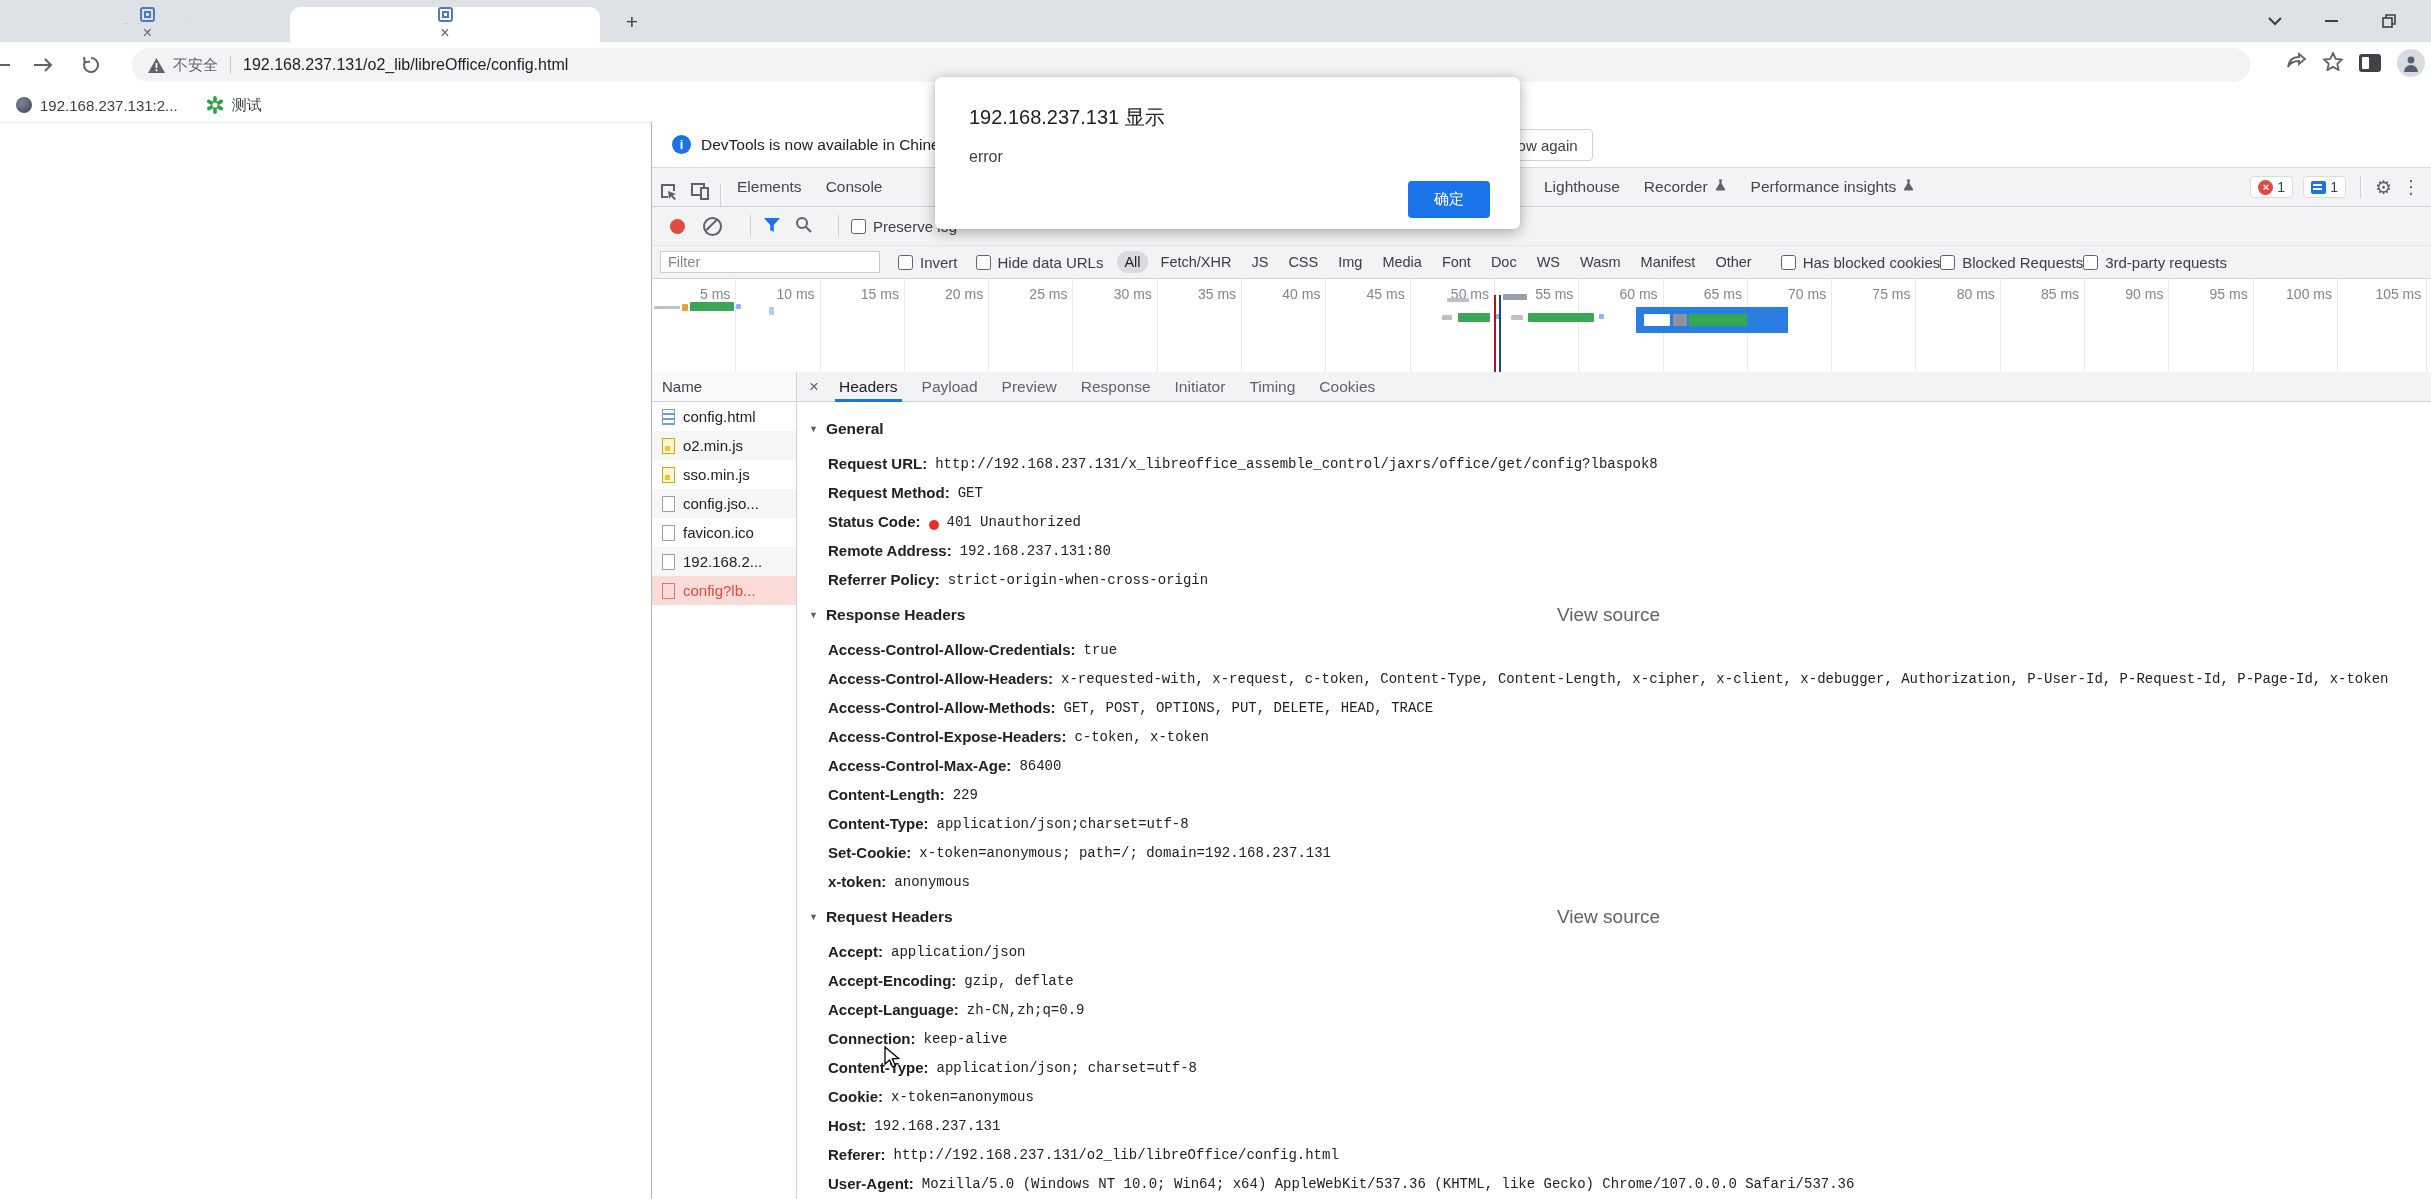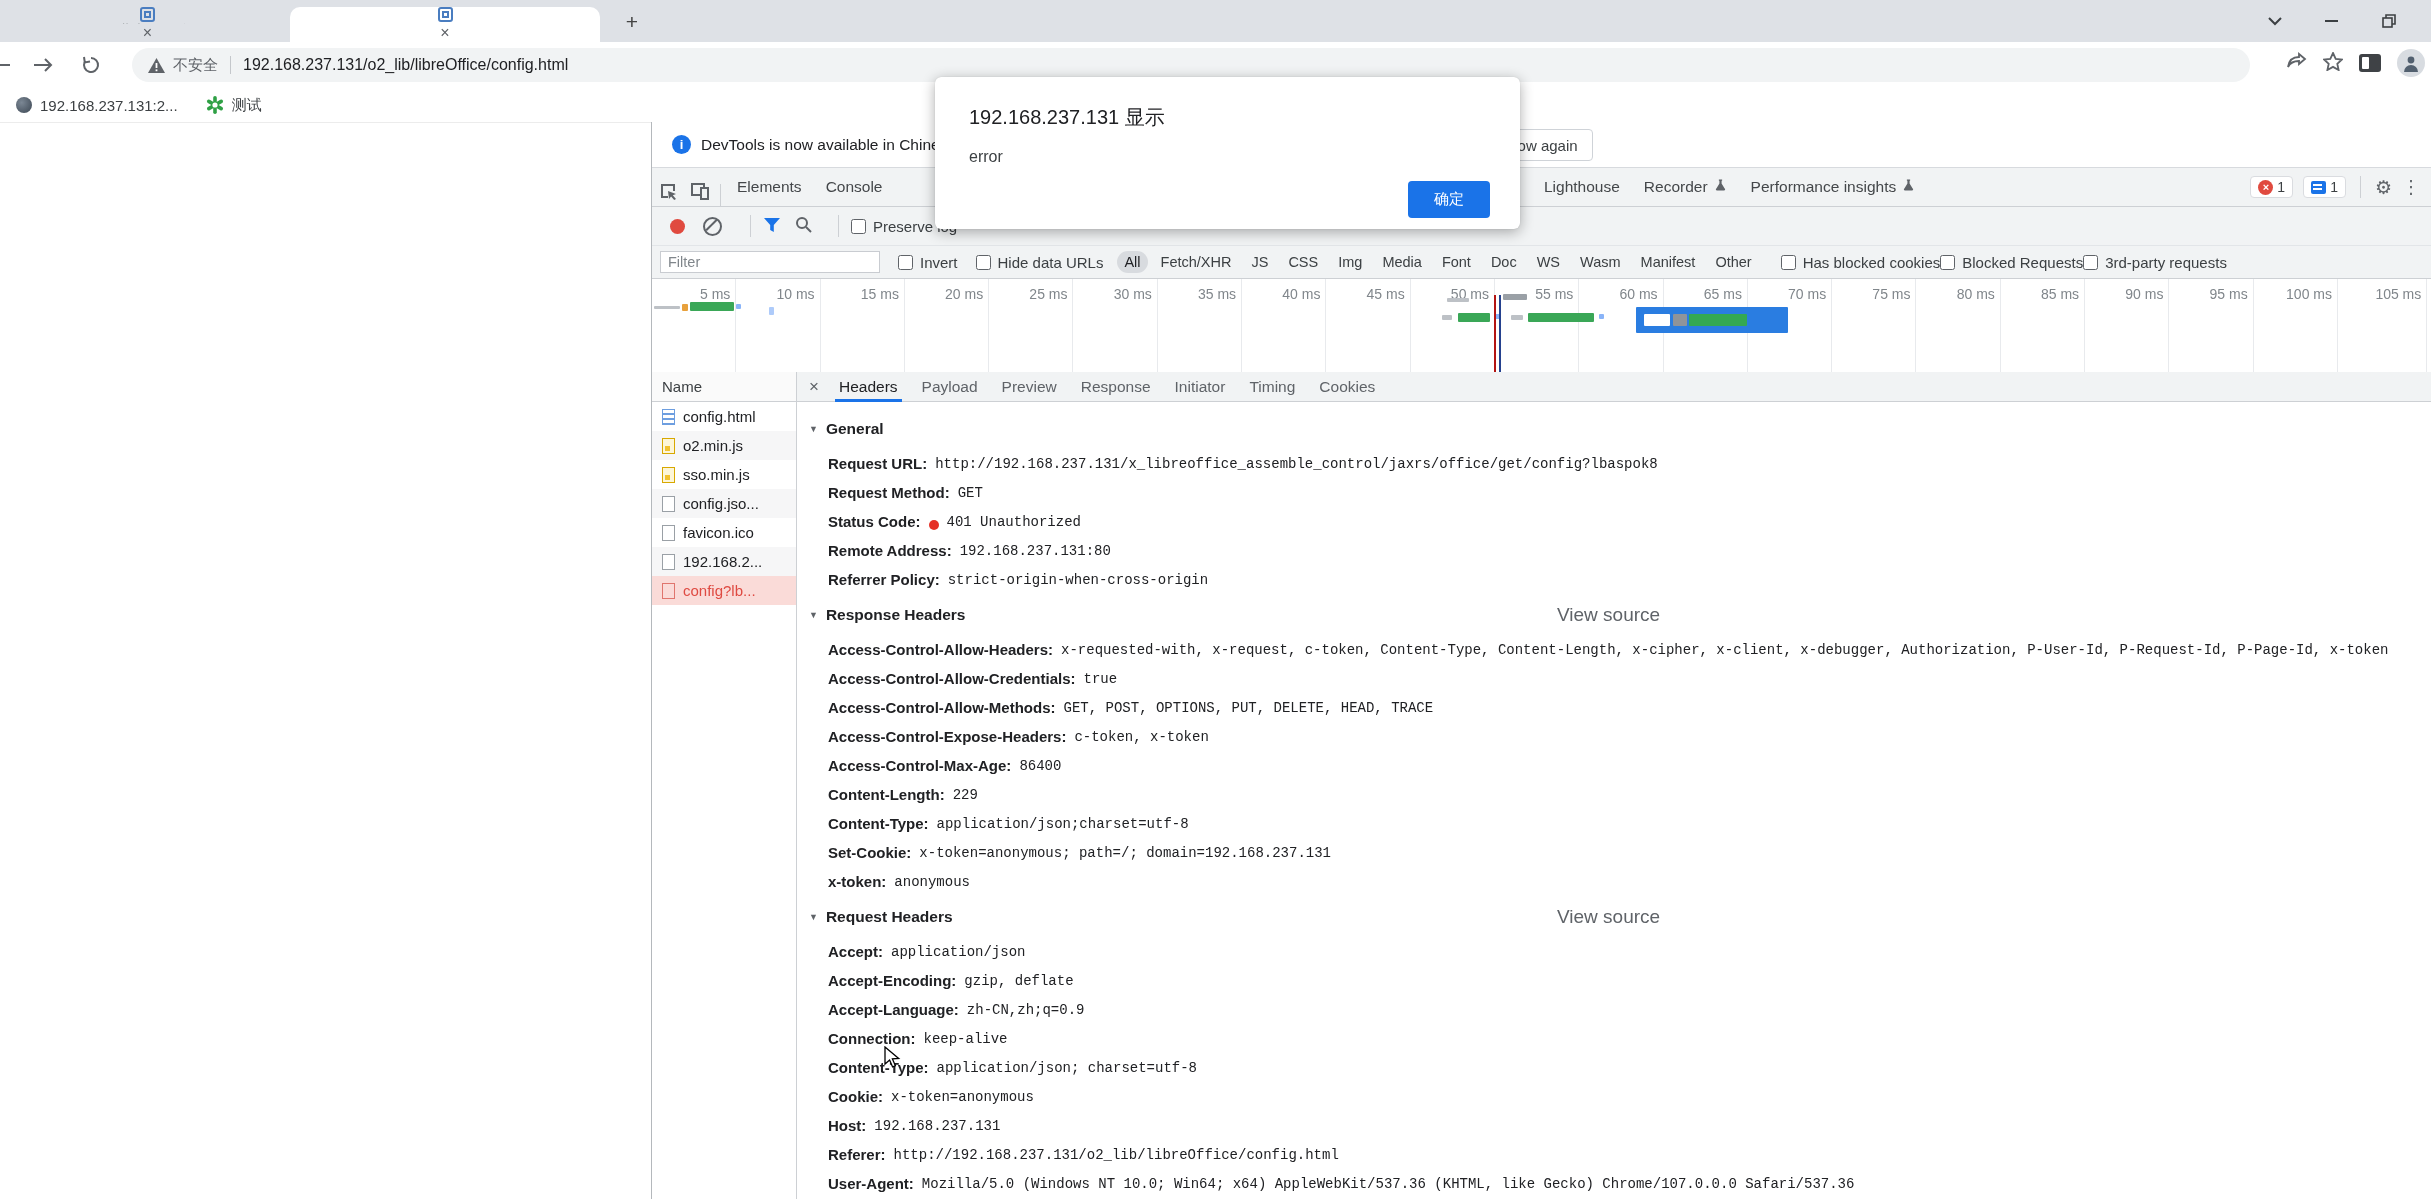--- a/index.html
+++ b/index.html
@@ -426,26 +426,26 @@
             <div class="hrow">
               <span class="hname">Referrer Policy:</span>
               <span class="hval">strict-origin-when-cross-origin</span>
             </div>
             <div class="sec-title">
               <span class="tri">▼</span>
               <span>Response Headers</span>
               <span class="view-source">View source</span>
             </div>
             <div class="hrow">
+              <span class="hname">Access-Control-Allow-Credentials:</span>
+              <span class="hval">true</span>
+            </div>
+            <div class="hrow">
               <span class="hname">Access-Control-Allow-Headers:</span>
               <span class="hval">x-requested-with, x-request, c-token, Content-Type, Content-Length, x-cipher, x-client, x-debugger, Authorization, P-User-Id, P-Request-Id, P-Page-Id, x-token</span>
-            </div>
-            <div class="hrow">
-              <span class="hname">Access-Control-Allow-Credentials:</span>
-              <span class="hval">true</span>
             </div>
             <div class="hrow">
               <span class="hname">Access-Control-Allow-Methods:</span>
               <span class="hval">GET, POST, OPTIONS, PUT, DELETE, HEAD, TRACE</span>
             </div>
             <div class="hrow">
               <span class="hname">Access-Control-Expose-Headers:</span>
               <span class="hval">c-token, x-token</span>
             </div>
             <div class="hrow">

